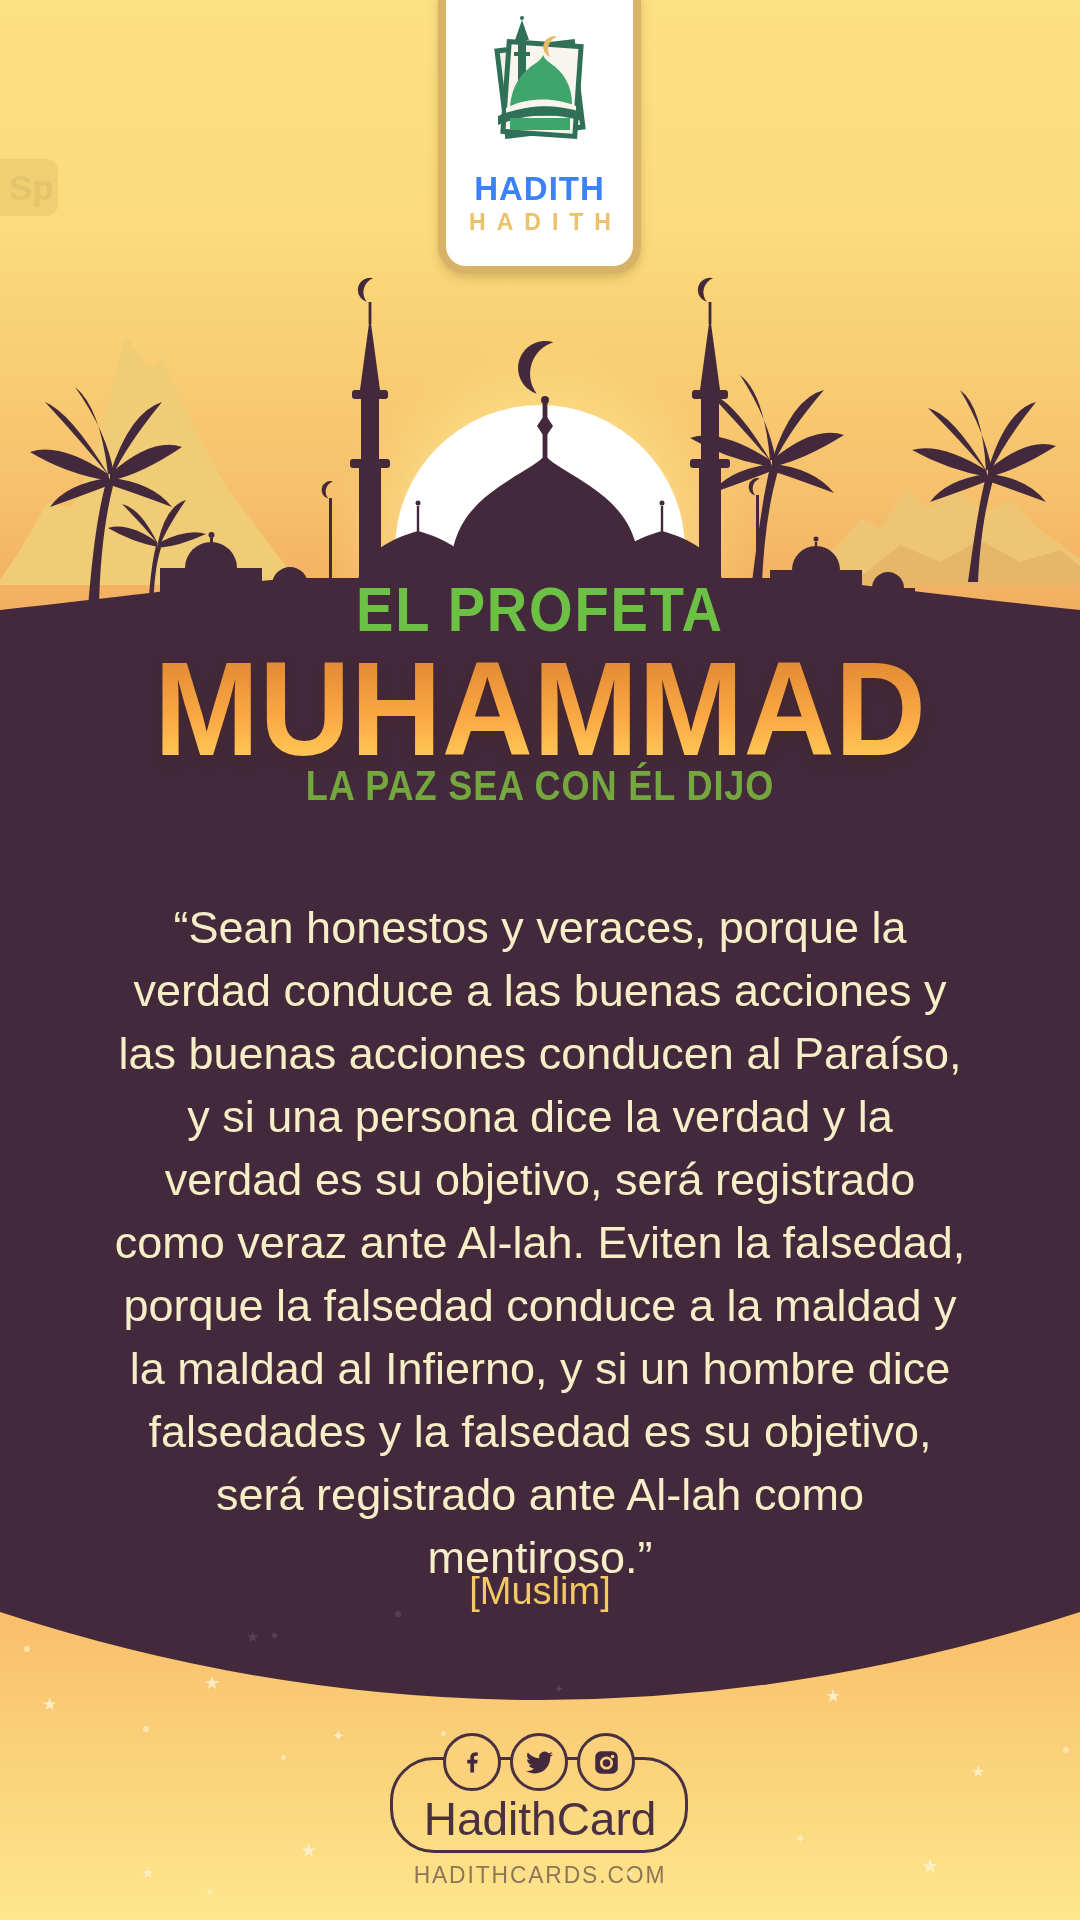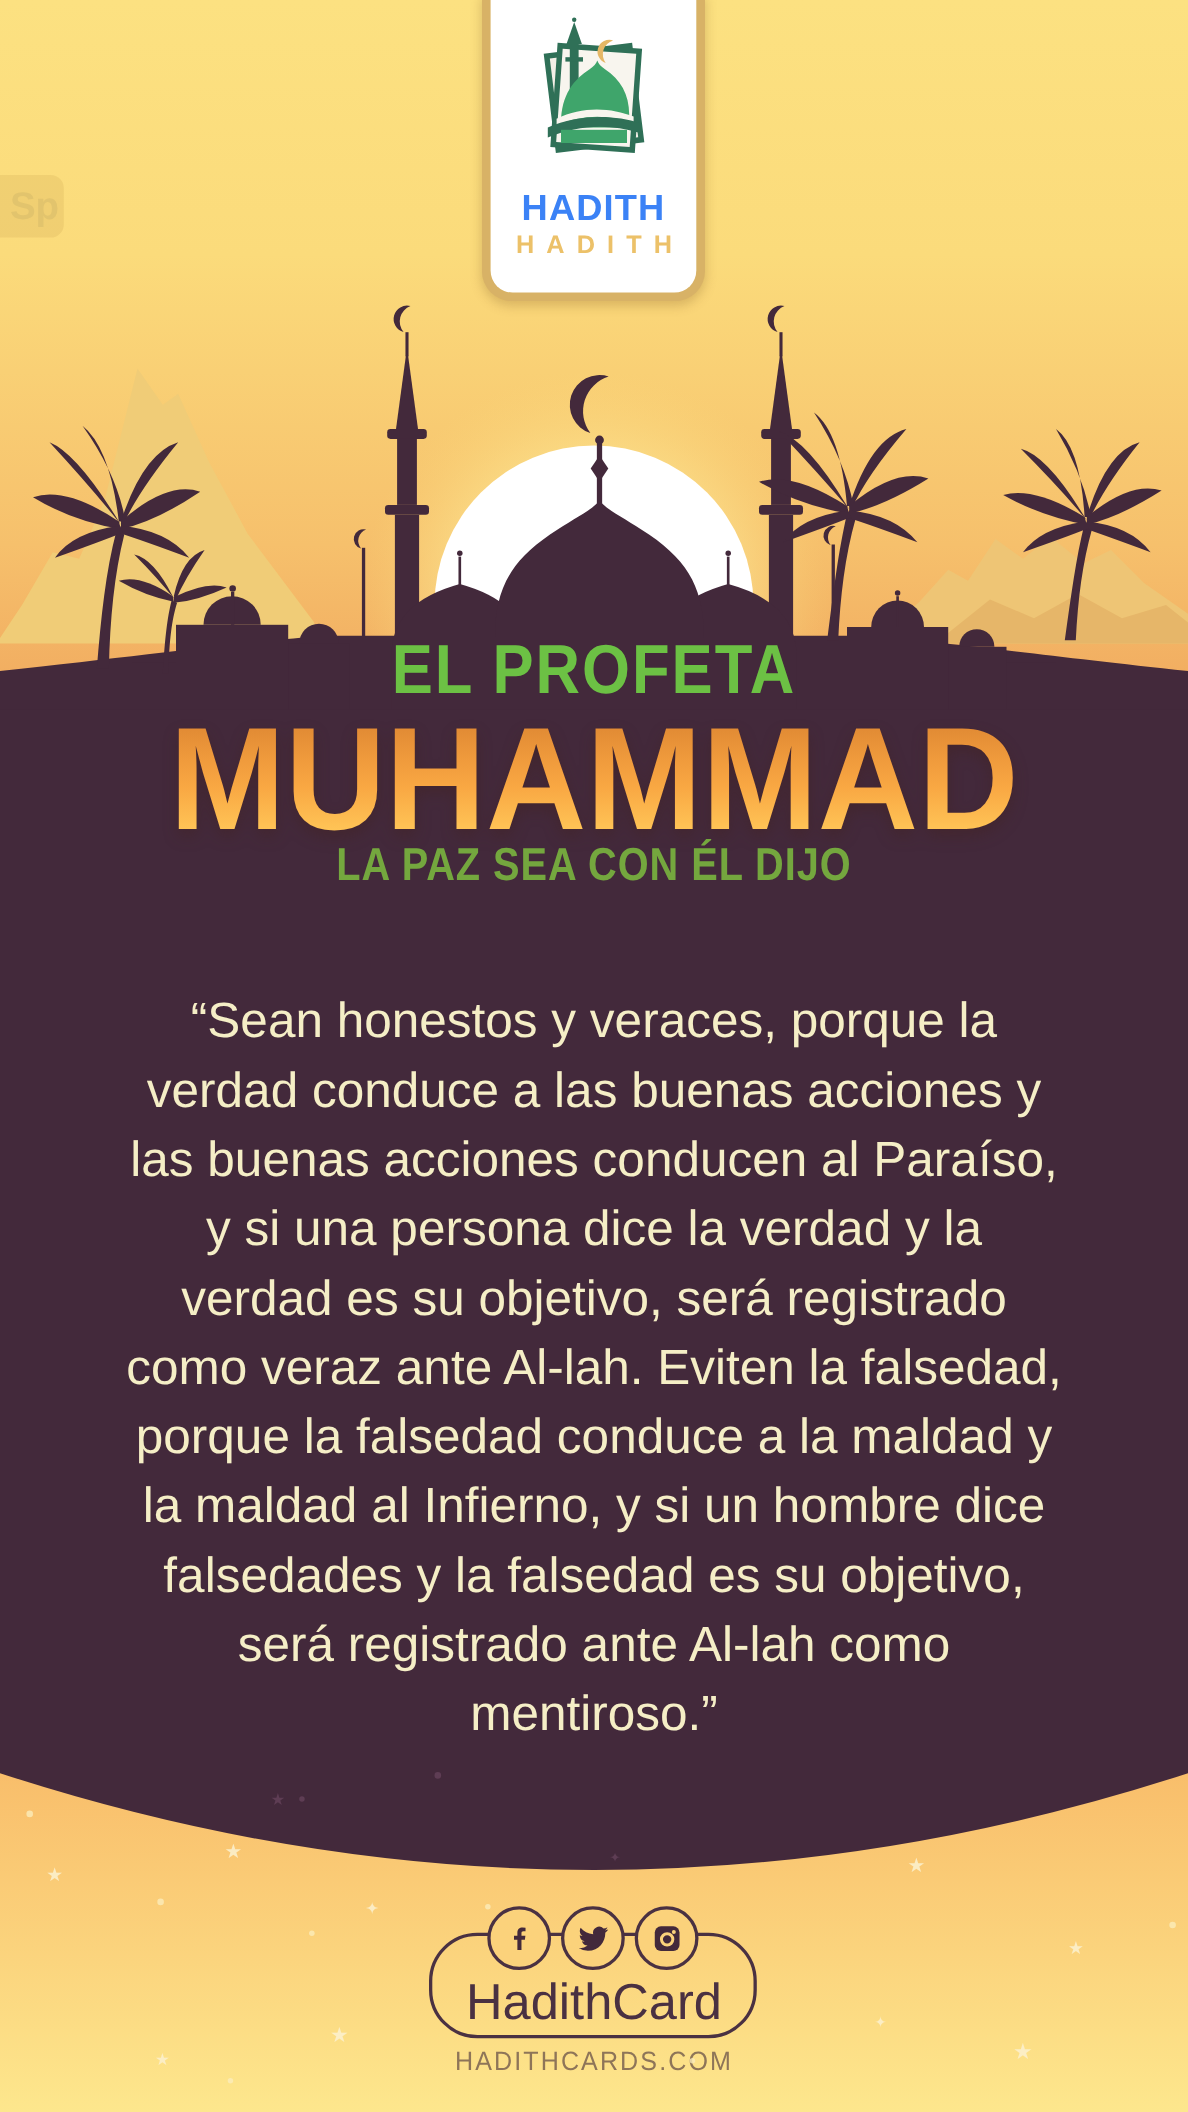--- a/index.html
+++ b/index.html
@@ -258,20 +258,21 @@
 verdad conduce a las buenas acciones y
 las buenas acciones conducen al Paraíso,
 y si una persona dice la verdad y la
 verdad es su objetivo, será registrado
 como veraz ante Al-lah. Eviten la falsedad,
 porque la falsedad conduce a la maldad y
 la maldad al Infierno, y si un hombre dice
 falsedades y la falsedad es su objetivo,
 será registrado ante Al-lah como
 mentiroso.”</div>
+  <div class="quote-source">[Muslim]</div>
 
   <div class="footer-pill"></div>
   <div class="social-circle social-fb">
     <svg width="27" height="27" viewBox="0 0 24 24">
         <path fill="#43293b" d="M13.397 20.997v-8.196h2.765l.411-3.209h-3.176V7.548c0-.926.258-1.56 1.587-1.56h1.684V3.127a22.336 22.336 0 0 0-2.467-.127c-2.444 0-4.122 1.492-4.122 4.231v2.355H7.332v3.209h2.753v8.202z"></path>
       </svg>
   </div>
   <div class="social-circle social-tw">
     <svg width="27" height="27" viewBox="0 0 24 24">
         <path fill="#43293b" d="M23.953 4.57a10 10 0 0 1-2.825.775 4.958 4.958 0 0 0 2.163-2.723c-.951.555-2.005.959-3.127 1.184a4.92 4.92 0 0 0-8.384 4.482C7.69 8.095 4.067 6.13 1.64 3.162a4.822 4.822 0 0 0-.666 2.475c0 1.71.87 3.213 2.188 4.096a4.904 4.904 0 0 1-2.228-.616v.06a4.923 4.923 0 0 0 3.946 4.827 4.996 4.996 0 0 1-2.212.085 4.936 4.936 0 0 0 4.604 3.417 9.867 9.867 0 0 1-6.102 2.105c-.39 0-.779-.023-1.17-.067a13.995 13.995 0 0 0 7.557 2.209c9.053 0 13.998-7.496 13.998-13.985 0-.21 0-.42-.015-.63A9.935 9.935 0 0 0 24 4.59z"></path>

